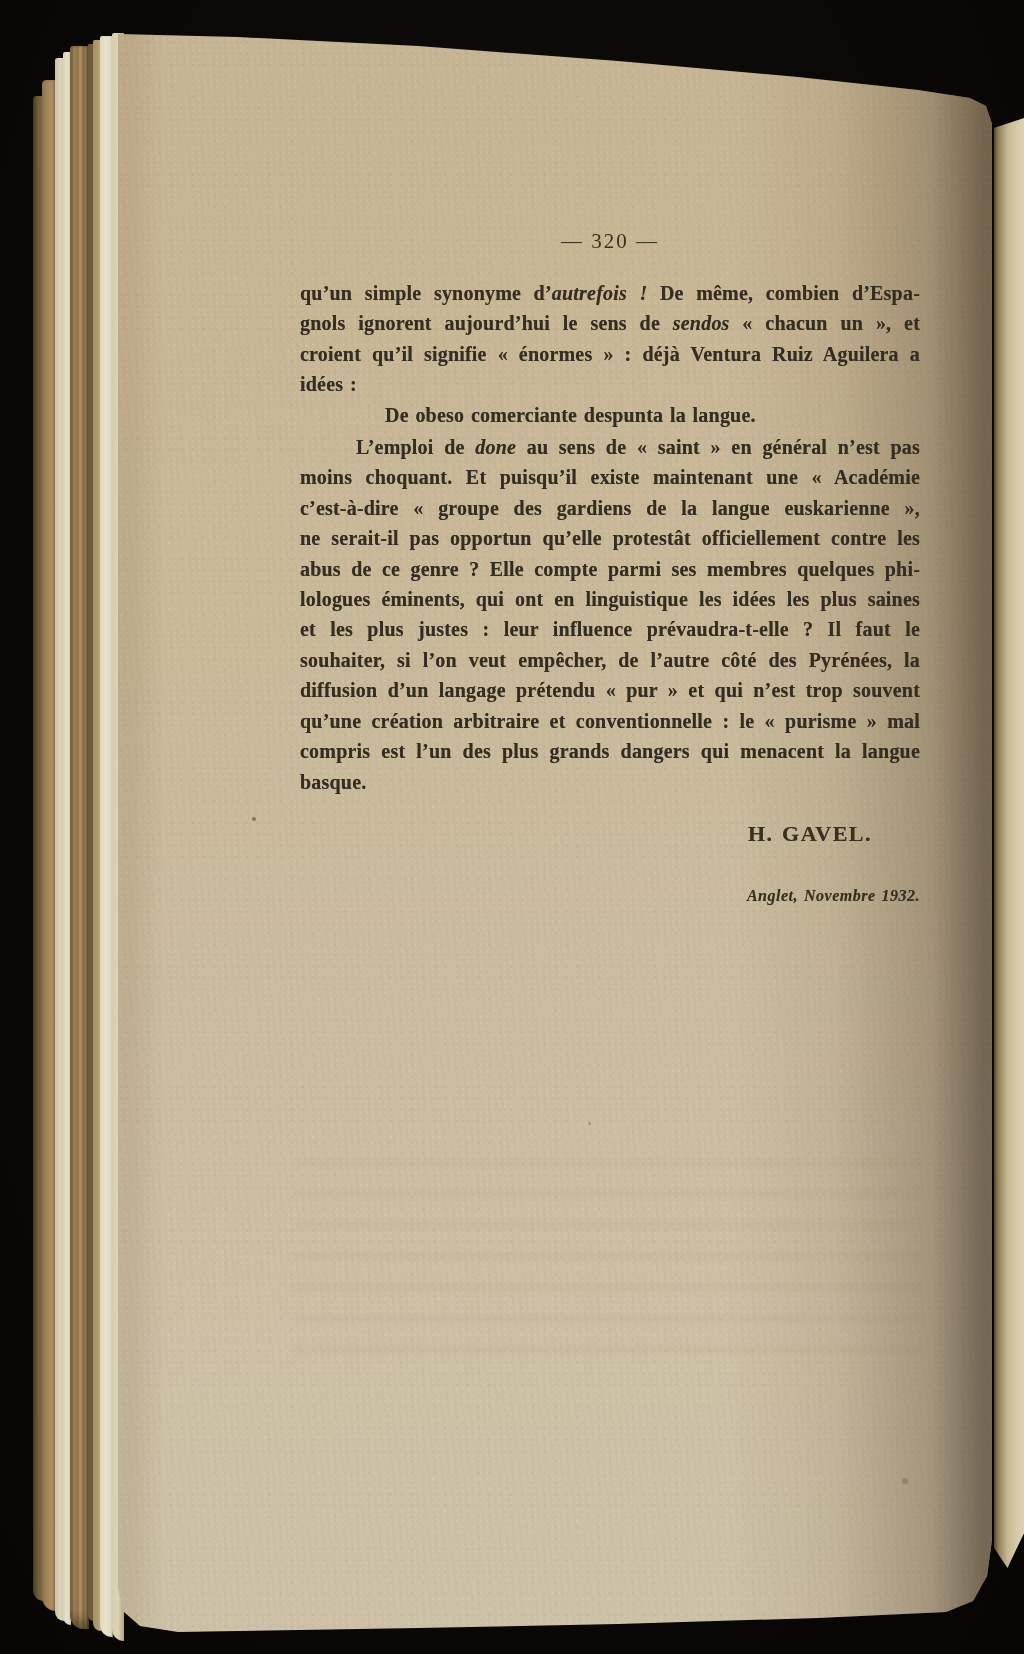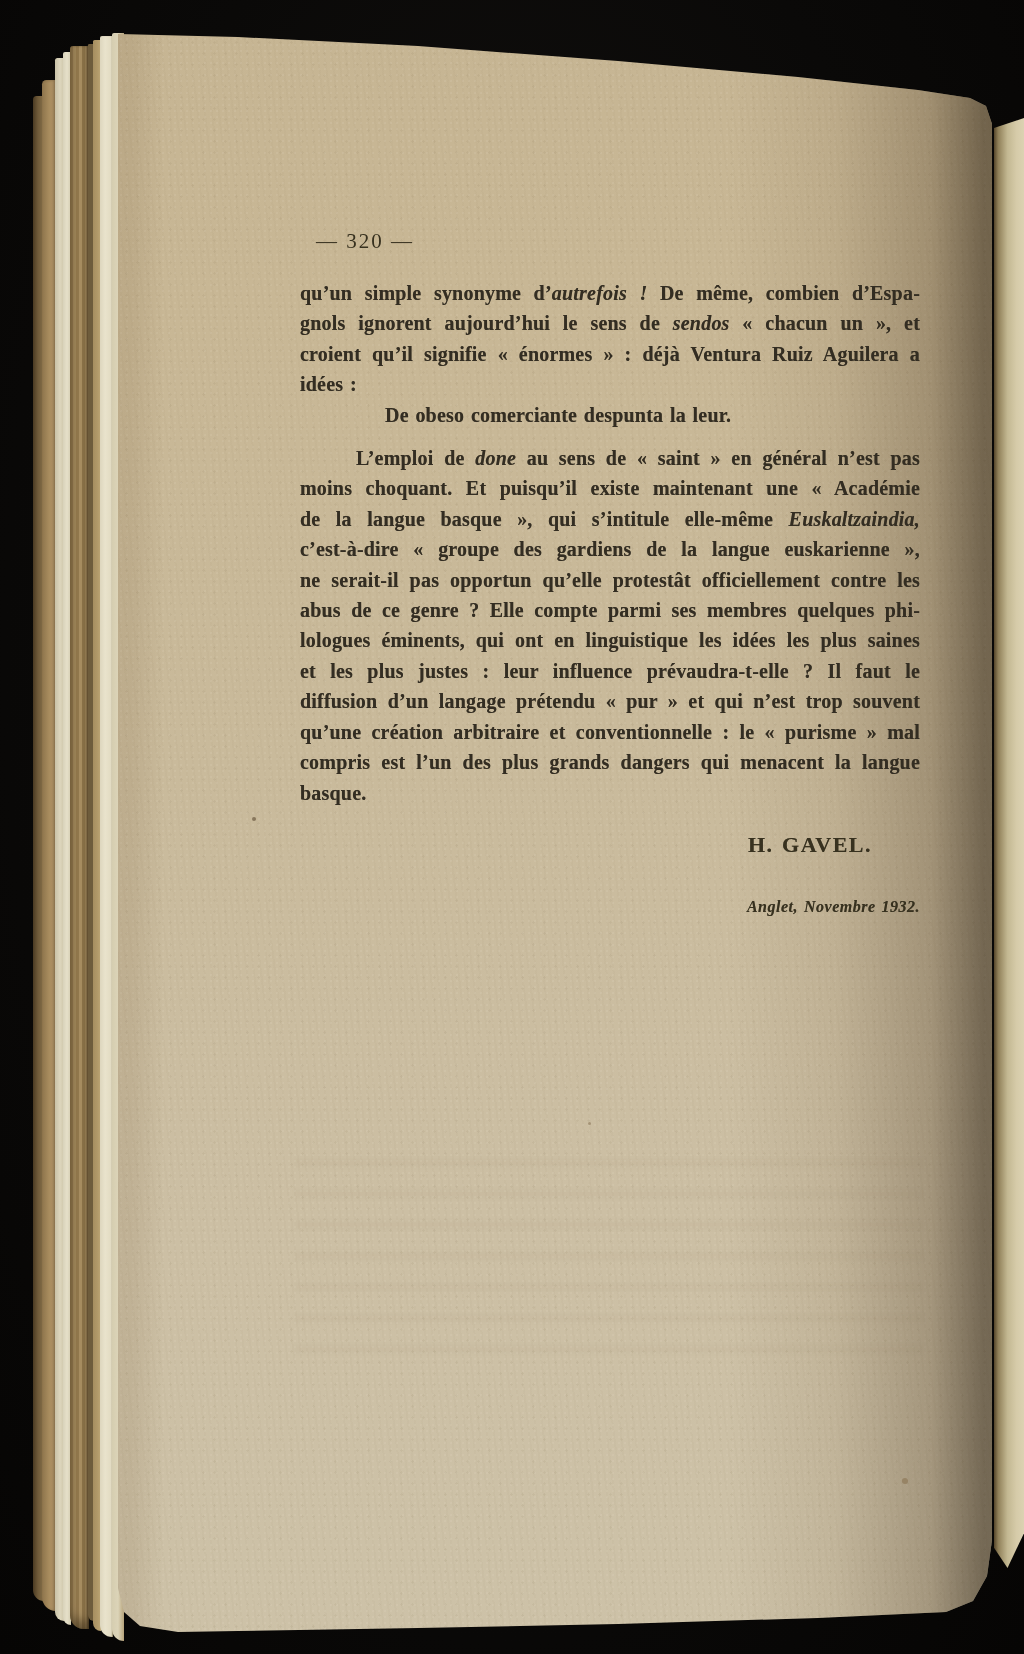--- a/index.html
+++ b/index.html
@@ -43,31 +43,31 @@
       linear-gradient(to top, rgba(58,44,18,.62) 0 6px, rgba(95,75,40,.25) 9px, transparent 16px);}
   
   #ghost-text{position:absolute;left:176px;top:1158px;width:630px;height:210px;opacity:.5;filter:blur(1.6px);pointer-events:none;
     background:repeating-linear-gradient(to bottom, rgba(118,98,66,.07) 0 10px, transparent 10px 31px);}
   .speck{position:absolute;border-radius:50%;background:rgba(80,62,38,.55);pointer-events:none;}
   .speck.a{left:134px;top:817px;width:4px;height:4px;}
   .speck.b{left:784px;top:1478px;width:6px;height:6px;background:rgba(130,105,70,.5);}
   .speck.c{left:470px;top:1122px;width:3px;height:3px;background:rgba(110,88,55,.4);}
 
   
-  #pageno{position:absolute;left:198px;top:229px;width:620px;text-align:left;
+  #pageno{position:absolute;left:182px;top:229px;width:620px;text-align:center;
     font-size:21px;letter-spacing:2px;color:#37311f;}
   #textblock{position:absolute;left:182px;top:278px;width:620px;color:#332d22;
     font-size:20px;line-height:30.4px;letter-spacing:.2px;word-spacing:1.5px;
     text-shadow:0 0 .6px rgba(51,45,34,.55);font-weight:bold;}
   .l{min-height:30.4px;white-space:nowrap;}
   .l.j{text-align:justify;text-align-last:justify;white-space:normal;}
   .ind-p{text-indent:56px;}
   .ind-v{text-indent:85px;}
   .mt5{margin-top:5px;}
-  .mt2{margin-top:13px;}
+  .mt2{margin-top:2px;}
   .it{font-style:italic;}
   #signature{margin-top:22px;text-align:right;padding-right:48px;font-size:22px;letter-spacing:1.5px;color:#37311f;}
   #dateline{margin-top:32px;text-align:right;padding-right:0;font-size:16px;font-style:italic;letter-spacing:.5px;color:#37311f;}
 
   
   #next-page{position:absolute;left:994px;top:118px;width:30px;height:1450px;z-index:1;
     background:linear-gradient(to right,#55452a 0%,#8f7f58 14%,#c3b892 45%,#d6cba9 75%,#dcd2b2 100%);
     clip-path:polygon(0 10px,100% 0,100% 97.6%,45% 100%,0 98.6%);}
 </style>
 </head>
@@ -94,29 +94,29 @@
     <div class="speck b"></div>
     <div class="speck c"></div>
 
     <div id="pageno">— 320 —</div>
 
     <div id="textblock">
       <div class="l j"><span>qu’un simple synonyme d’</span><span class="it">autrefois !</span><span> De même, combien d’Espa-</span></div>
       <div class="l j"><span>gnols ignorent aujourd’hui le sens de </span><span class="it">sendos</span><span> « chacun un », et</span></div>
       <div class="l j"><span>croient qu’il signifie « énormes » : déjà Ventura Ruiz Aguilera a</span></div>
       <div class="l"><span>idées :</span></div>
-      <div class="l ind-v"><span>De obeso comerciante despunta la leur.</span></div>
+      <div class="l ind-v"><span>De obeso comerciante despunta la langue.</span></div>
       <div class="l j ind-p mt2"><span>L’emploi de </span><span class="it">done</span><span> au sens de « saint » en général n’est pas</span></div>
       <div class="l j"><span>moins choquant. Et puisqu’il existe maintenant une « Académie</span></div>
-      <div class="l j"><span>de la langue basque », qui s’intitule elle-même </span><span class="it">Euskaltzaindia,</span></div>
       <div class="l j"><span>c’est-à-dire « groupe des gardiens de la langue euskarienne »,</span></div>
       <div class="l j"><span>ne serait-il pas opportun qu’elle protestât officiellement contre les</span></div>
       <div class="l j"><span>abus de ce genre ? Elle compte parmi ses membres quelques phi-</span></div>
       <div class="l j"><span>lologues éminents, qui ont en linguistique les idées les plus saines</span></div>
       <div class="l j"><span>et les plus justes : leur influence prévaudra-t-elle ? Il faut le</span></div>
+      <div class="l j"><span>souhaiter, si l’on veut empêcher, de l’autre côté des Pyrénées, la</span></div>
       <div class="l j"><span>diffusion d’un langage prétendu « pur » et qui n’est trop souvent</span></div>
       <div class="l j"><span>qu’une création arbitraire et conventionnelle : le « purisme » mal</span></div>
       <div class="l j"><span>compris est l’un des plus grands dangers qui menacent la langue</span></div>
       <div class="l"><span>basque.</span></div>
 
       <div id="signature">H. GAVEL.</div>
       <div id="dateline">Anglet, Novembre 1932.</div>
     </div>
   </div>
 

